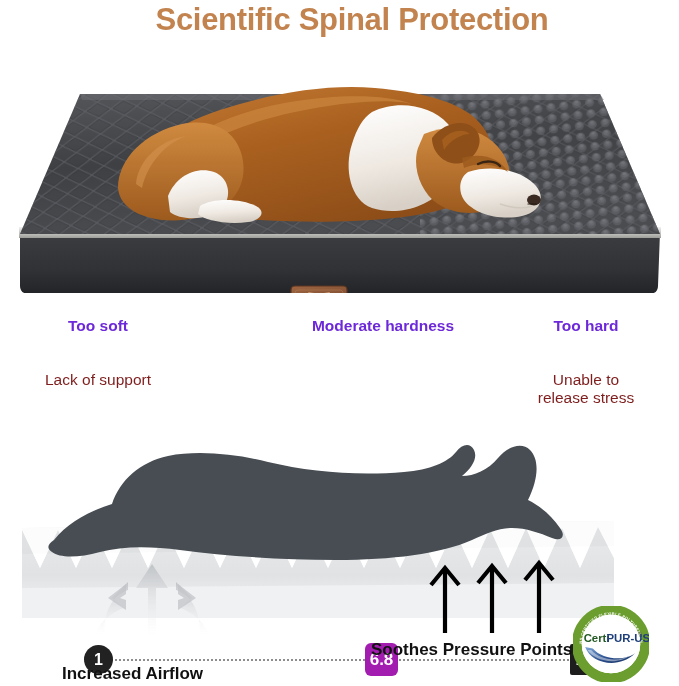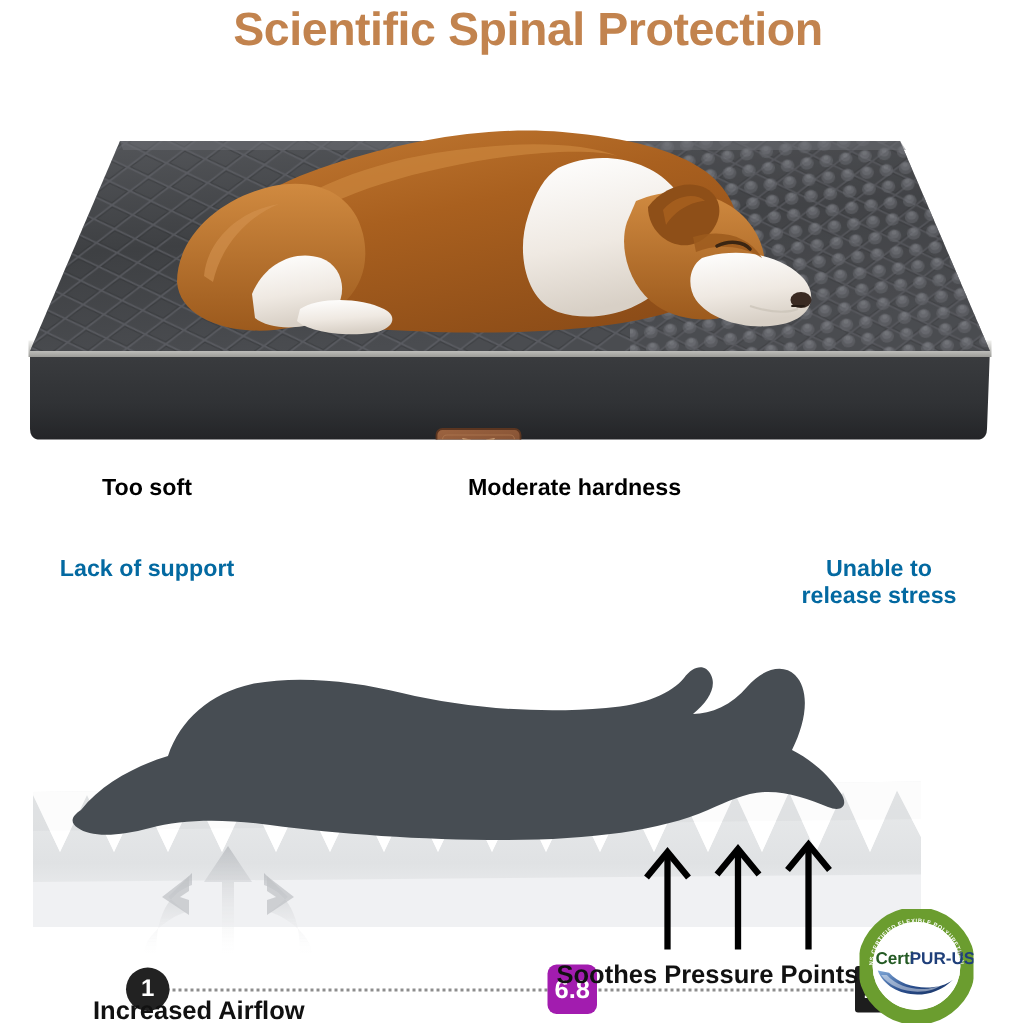--- a/index.html
+++ b/index.html
@@ -41,28 +41,28 @@
     top: 305px; left: 0;
     width: 679px; height: 105px;
   }
   .scale-col {
     position: absolute;
     text-align: center;
   }
   .scale-top-label {
     font-size: 15.5px;
     font-weight: bold;
-    color: #000000;
+    color: #6d28d9;
     white-space: nowrap;
     line-height: 18px;
   }
   .scale-bot-label {
     font-size: 15.5px;
-    font-weight: bold;
-    color: #0369a1;
+    font-weight: normal;
+    color: #7f1d1d;
     white-space: nowrap;
     line-height: 18px;
   }
   #scale-line {
     position: absolute;
     top: 354px; left: 100px;
     width: 480px; height: 0;
     border-top: 2px dotted #8d8d8d;
   }
   .badge {
@@ -288,20 +288,23 @@
     <div class="badge" id="badge-1">1</div>
     <div class="scale-col" style="top:66px; left:18px; width:160px;">
       <div class="scale-bot-label">Lack of support</div>
     </div>
 
     <div class="scale-col" style="top:12px; left:288px; width:190px;">
       <div class="scale-top-label">Moderate hardness</div>
     </div>
     <div class="badge" id="badge-68">6.8</div>
 
+    <div class="scale-col" style="top:12px; left:510px; width:152px;">
+      <div class="scale-top-label">Too hard</div>
+    </div>
     <div class="badge" id="badge-10">10</div>
     <div class="scale-col" style="top:66px; left:510px; width:152px;">
       <div class="scale-bot-label">Unable to</div>
       <div class="scale-bot-label">release stress</div>
     </div>
   </div>
 
   <div id="crosssection">
     <svg viewBox="0 0 679 220" width="679" height="220">
       <defs>

